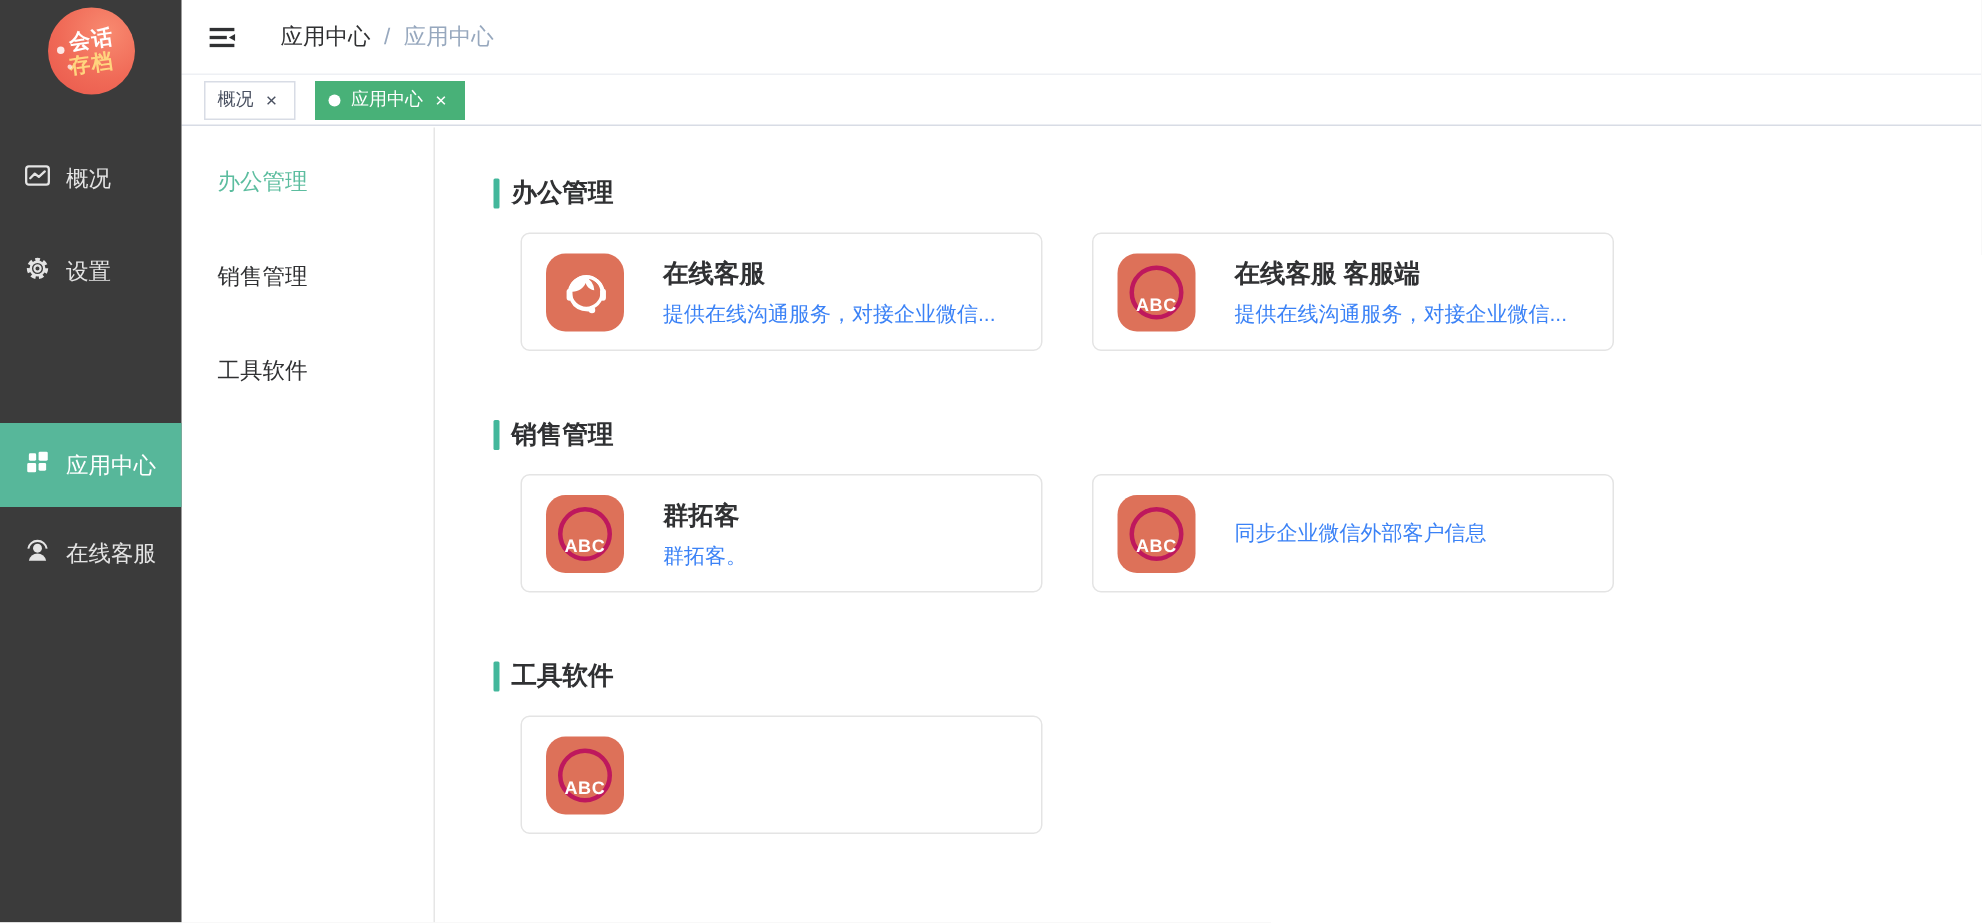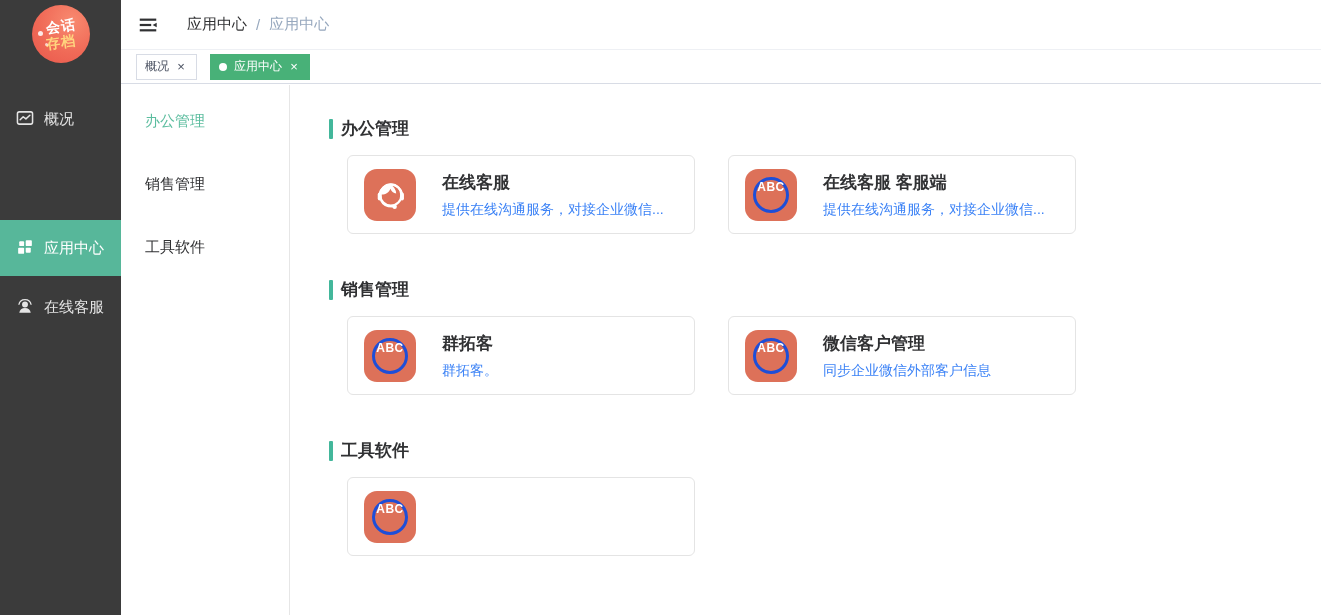--- a/index.html
+++ b/index.html
@@ -56,22 +56,22 @@
   .content { flex:1; padding:32px 24px 0 21px; overflow:hidden; }
   .section { margin-bottom:44px; }
   .section-head { display:flex; align-items:center; gap:8px; }
   .section-bar { width:4px; height:20px; background:#43b79b; border-radius:1px; }
   .section-title { font-size:17px; font-weight:700; color:#303133; }
   .cards { display:flex; gap:33px; margin-left:18px; margin-top:15px; }
   .card { width:348px; height:79px; border:1px solid #e4e4e4; border-radius:6px; background:#fff;
           display:flex; align-items:center; padding:0 14px 0 16px; gap:26px; cursor:pointer; }
   .app-icon { width:52px; height:52px; border-radius:13px; background:#dd7159; flex:none;
               display:flex; align-items:center; justify-content:center; position:relative; }
-  .abc-ring { width:36px; height:36px; border:3px solid #1d4ed8; border-radius:50%;
-              display:flex; align-items:flex-start; justify-content:center; }
+  .abc-ring { width:36px; height:36px; border:3px solid #be185d; border-radius:50%;
+              display:flex; align-items:flex-end; justify-content:center; }
   .abc-text { color:#fff; font-size:12px; font-weight:700; letter-spacing:.5px; }
   .card-text { min-width:0; }
   .card-title { font-size:17px; font-weight:600; color:#303133; margin-bottom:7px; white-space:nowrap; }
   .card-desc { font-size:14px; color:#3b82f6; white-space:nowrap; overflow:hidden; }
 </style>
 </head>
 <body>
 
 <div class="app">
 
@@ -88,20 +88,30 @@
           <svg width="18" height="18" viewBox="0 0 20 20">
               <rect x="1.6" y="3.2" width="16.8" height="13.6" rx="2" fill="none" stroke="#e4e4e4" stroke-width="1.7"></rect>
               <polyline points="4.6,12 8,8.6 11,11 15.4,7" fill="none" stroke="#e4e4e4" stroke-width="1.7" stroke-linecap="round" stroke-linejoin="round"></polyline>
             </svg>
         </span>
         <span>概况</span>
       </div>
 
 
 
+      <div class="side-item">
+        <span>
+          <svg width="18" height="18" viewBox="0 0 20 20">
+              <circle cx="10" cy="10" r="6.2" fill="none" stroke="#e4e4e4" stroke-width="3.4" stroke-dasharray="3.2 2.3"></circle>
+              <circle cx="10" cy="10" r="5" fill="none" stroke="#e4e4e4" stroke-width="1.8"></circle>
+              <circle cx="10" cy="10" r="2.3" fill="none" stroke="#e4e4e4" stroke-width="1.6"></circle>
+            </svg>
+        </span>
+        <span>设置</span>
+      </div>
 
       <div class="menu-spacer"></div>
 
       <div class="side-item active">
         <span>
           <svg width="18" height="18" viewBox="0 0 20 20">
               <rect x="3.6" y="3.6" width="5.4" height="5.4" rx="1" fill="#fff"></rect>
               <rect x="10.8" y="2.4" width="6.8" height="6.6" rx="1" fill="#fff"></rect>
               <rect x="2.4" y="10.8" width="6.6" height="6.8" rx="1" fill="#fff"></rect>
               <rect x="10.8" y="10.8" width="5.6" height="5.6" rx="1" fill="#fff"></rect>
@@ -229,21 +239,20 @@
               </span>
             </div>
 
             <div class="card">
               <span class="app-icon">
                 <span class="abc-ring">
                     <span class="abc-text">ABC</span>
                   </span>
               </span>
               <span class="card-text">
-                <div class="card-title">微信客户管理</div>
                 <div class="card-desc">同步企业微信外部客户信息</div>
               </span>
             </div>
 
           </div>
         </div>
 
         <div class="section">
           <div class="section-head">
             <span class="section-bar"></span>

